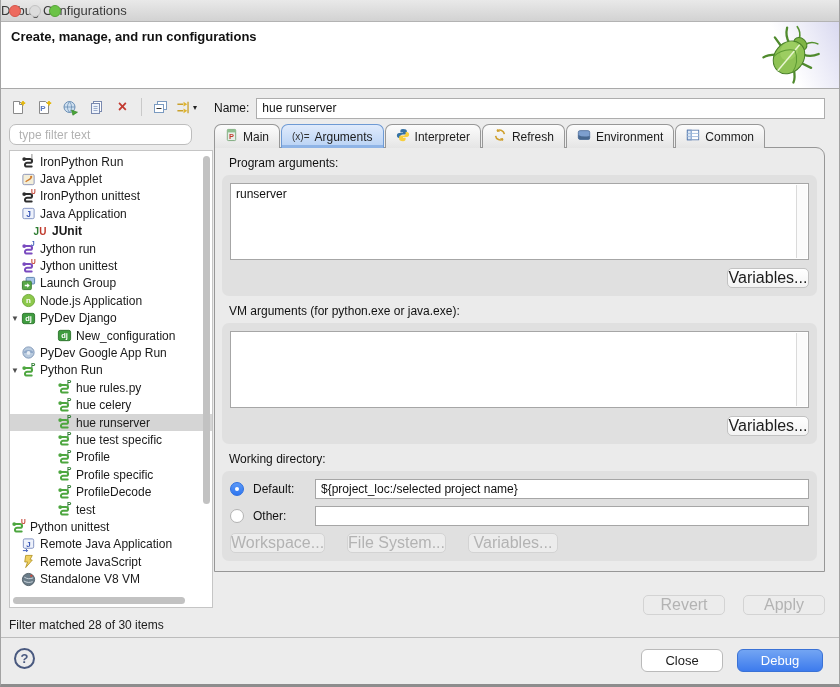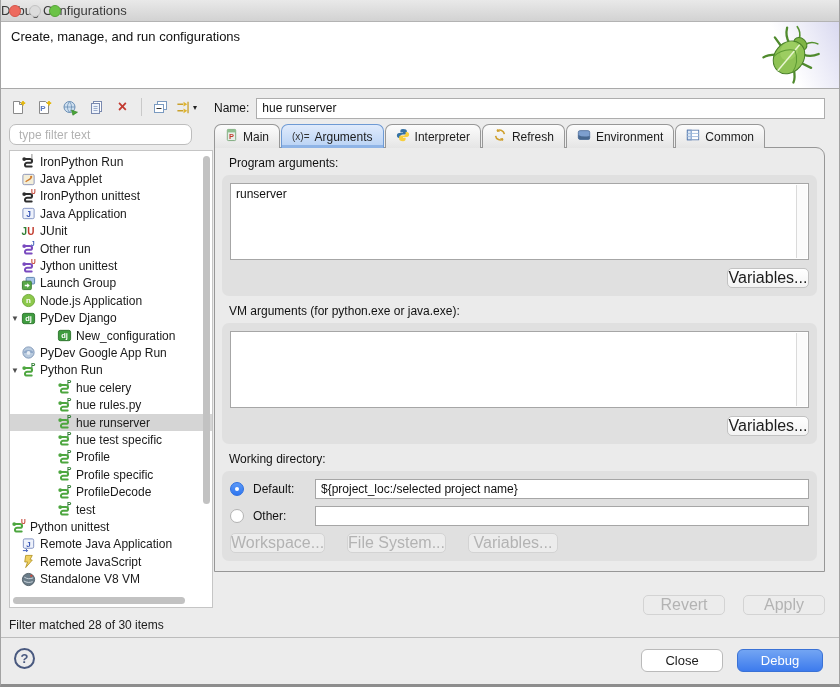--- a/index.html
+++ b/index.html
@@ -16,21 +16,21 @@
               display:flex; align-items:center; justify-content:flex-start; }
   .lights { position:absolute; left:8px; top:5px; display:flex; gap:8px; }
   .light { width:12px; height:12px; border-radius:50%; }
   .light.red   { background:#ed6a5e; border:1px solid #d5554a; }
   .light.gray  { background:#dcdcdc; border:1px solid #c3c3c3; }
   .light.green { background:#6bc346; border:1px solid #55a437; }
   .wtitle { font-size:13px; color:#3a3a3a; }
 
   
   .header { height:67px; background:#fff; border-bottom:1px solid #a9a9a9; position:relative; }
-  .header-title { position:absolute; left:10px; top:7px; font-size:13px; font-weight:normal; color:#101010; }
+  .header-title { position:absolute; left:10px; top:7px; font-size:13px; font-weight:bold; color:#101010; }
   .header-art { position:absolute; right:0; top:0; width:96px; height:66px;
                 background:linear-gradient(245deg,#d9d9f0 0%,#ededf8 28%,#ffffff 55%);
                 display:flex; align-items:center; justify-content:center; }
 
   
   .left { position:absolute; left:0; top:90px; width:205px; bottom:50px; }
   .toolbar { position:absolute; left:7px; top:6px; height:22px; display:flex; align-items:center; gap:5px; }
   .tbtn { width:21px; height:21px; display:flex; align-items:center; justify-content:center; }
   .tsep { width:1px; height:18px; background:#c9c9c9; margin:0 3px; }
   .xglyph { color:#c23a30; font-weight:bold; font-size:16px; line-height:1; }
@@ -234,35 +234,35 @@
         </div>
         <div class="trow" style="padding-left: 10px;">
           <span class="ticon">
             <svg width="15" height="15" viewBox="0 0 16 16">
               <rect x="2" y="2.5" width="12" height="11" rx="1.5" fill="#eef2fb" stroke="#7e8fc0"></rect>
               <text x="8" y="11.5" text-anchor="middle" font-size="9" font-weight="bold" fill="#3a57b5">J</text>
             </svg>
           </span>
           <span>Java Application</span>
         </div>
-        <div class="trow" style="padding-left: 10px;">
+        <div class="trow" style="padding-left: 22px; font-weight: bold;">
           <span class="ticon">
             <span class="two"><b style="color:#2e7d32">J</b><b style="color:#c0392b">U</b></span>
           </span>
           <span>JUnit</span>
         </div>
         <div class="trow" style="padding-left: 10px;">
           <span class="ticon">
             <svg width="15" height="15" viewBox="0 0 16 16">
     <path d="M3.4 5.4 H9.4 C11 5.4 11.8 6.4 11.8 7.4 c0 1 -.8 2 -2.4 2 H6.6 c-1.6 0 -2.4 1 -2.4 2 0 1 .8 2 2.4 2 h4.8" fill="none" stroke="#7a4bbf" stroke-width="2.1" stroke-linecap="round"></path>
     <circle cx="3.4" cy="5.4" r="2" fill="#7a4bbf"></circle>
     <text x="10.6" y="5.6" font-size="7" font-weight="bold" fill="#3a57b5">J</text>
             </svg>
           </span>
-          <span>Other run</span>
+          <span>Jython run</span>
         </div>
         <div class="trow" style="padding-left: 10px;">
           <span class="ticon">
             <svg width="15" height="15" viewBox="0 0 16 16">
     <path d="M3.4 5.4 H9.4 C11 5.4 11.8 6.4 11.8 7.4 c0 1 -.8 2 -2.4 2 H6.6 c-1.6 0 -2.4 1 -2.4 2 0 1 .8 2 2.4 2 h4.8" fill="none" stroke="#7a4bbf" stroke-width="2.1" stroke-linecap="round"></path>
     <circle cx="3.4" cy="5.4" r="2" fill="#7a4bbf"></circle>
     <text x="10.6" y="5.6" font-size="7" font-weight="bold" fill="#c0392b">U</text>
             </svg>
           </span>
           <span>Jython unittest</span>
@@ -327,31 +327,31 @@
           <span>Python Run</span>
         </div>
         <div class="trow" style="padding-left: 46px;">
           <span class="ticon">
             <svg width="15" height="15" viewBox="0 0 16 16">
     <path d="M3.4 5.4 H9.4 C11 5.4 11.8 6.4 11.8 7.4 c0 1 -.8 2 -2.4 2 H6.6 c-1.6 0 -2.4 1 -2.4 2 0 1 .8 2 2.4 2 h4.8" fill="none" stroke="#4da63f" stroke-width="2.1" stroke-linecap="round"></path>
     <circle cx="3.4" cy="5.4" r="2" fill="#4da63f"></circle>
     <text x="10.6" y="5.6" font-size="7" font-weight="bold" fill="#2e7d32">P</text>
             </svg>
           </span>
+          <span>hue rules.py</span>
+        </div>
+        <div class="trow" style="padding-left: 46px;">
+          <span class="ticon">
+            <svg width="15" height="15" viewBox="0 0 16 16">
+    <path d="M3.4 5.4 H9.4 C11 5.4 11.8 6.4 11.8 7.4 c0 1 -.8 2 -2.4 2 H6.6 c-1.6 0 -2.4 1 -2.4 2 0 1 .8 2 2.4 2 h4.8" fill="none" stroke="#4da63f" stroke-width="2.1" stroke-linecap="round"></path>
+    <circle cx="3.4" cy="5.4" r="2" fill="#4da63f"></circle>
+    <text x="10.6" y="5.6" font-size="7" font-weight="bold" fill="#2e7d32">P</text>
+            </svg>
+          </span>
           <span>hue celery</span>
-        </div>
-        <div class="trow" style="padding-left: 46px;">
-          <span class="ticon">
-            <svg width="15" height="15" viewBox="0 0 16 16">
-    <path d="M3.4 5.4 H9.4 C11 5.4 11.8 6.4 11.8 7.4 c0 1 -.8 2 -2.4 2 H6.6 c-1.6 0 -2.4 1 -2.4 2 0 1 .8 2 2.4 2 h4.8" fill="none" stroke="#4da63f" stroke-width="2.1" stroke-linecap="round"></path>
-    <circle cx="3.4" cy="5.4" r="2" fill="#4da63f"></circle>
-    <text x="10.6" y="5.6" font-size="7" font-weight="bold" fill="#2e7d32">P</text>
-            </svg>
-          </span>
-          <span>hue rules.py</span>
         </div>
         <div class="trow selected" style="padding-left: 46px;">
           <span class="ticon">
             <svg width="15" height="15" viewBox="0 0 16 16">
     <path d="M3.4 5.4 H9.4 C11 5.4 11.8 6.4 11.8 7.4 c0 1 -.8 2 -2.4 2 H6.6 c-1.6 0 -2.4 1 -2.4 2 0 1 .8 2 2.4 2 h4.8" fill="none" stroke="#4da63f" stroke-width="2.1" stroke-linecap="round"></path>
     <circle cx="3.4" cy="5.4" r="2" fill="#4da63f"></circle>
     <text x="10.6" y="5.6" font-size="7" font-weight="bold" fill="#2e7d32">P</text>
             </svg>
           </span>
           <span>hue runserver</span>

